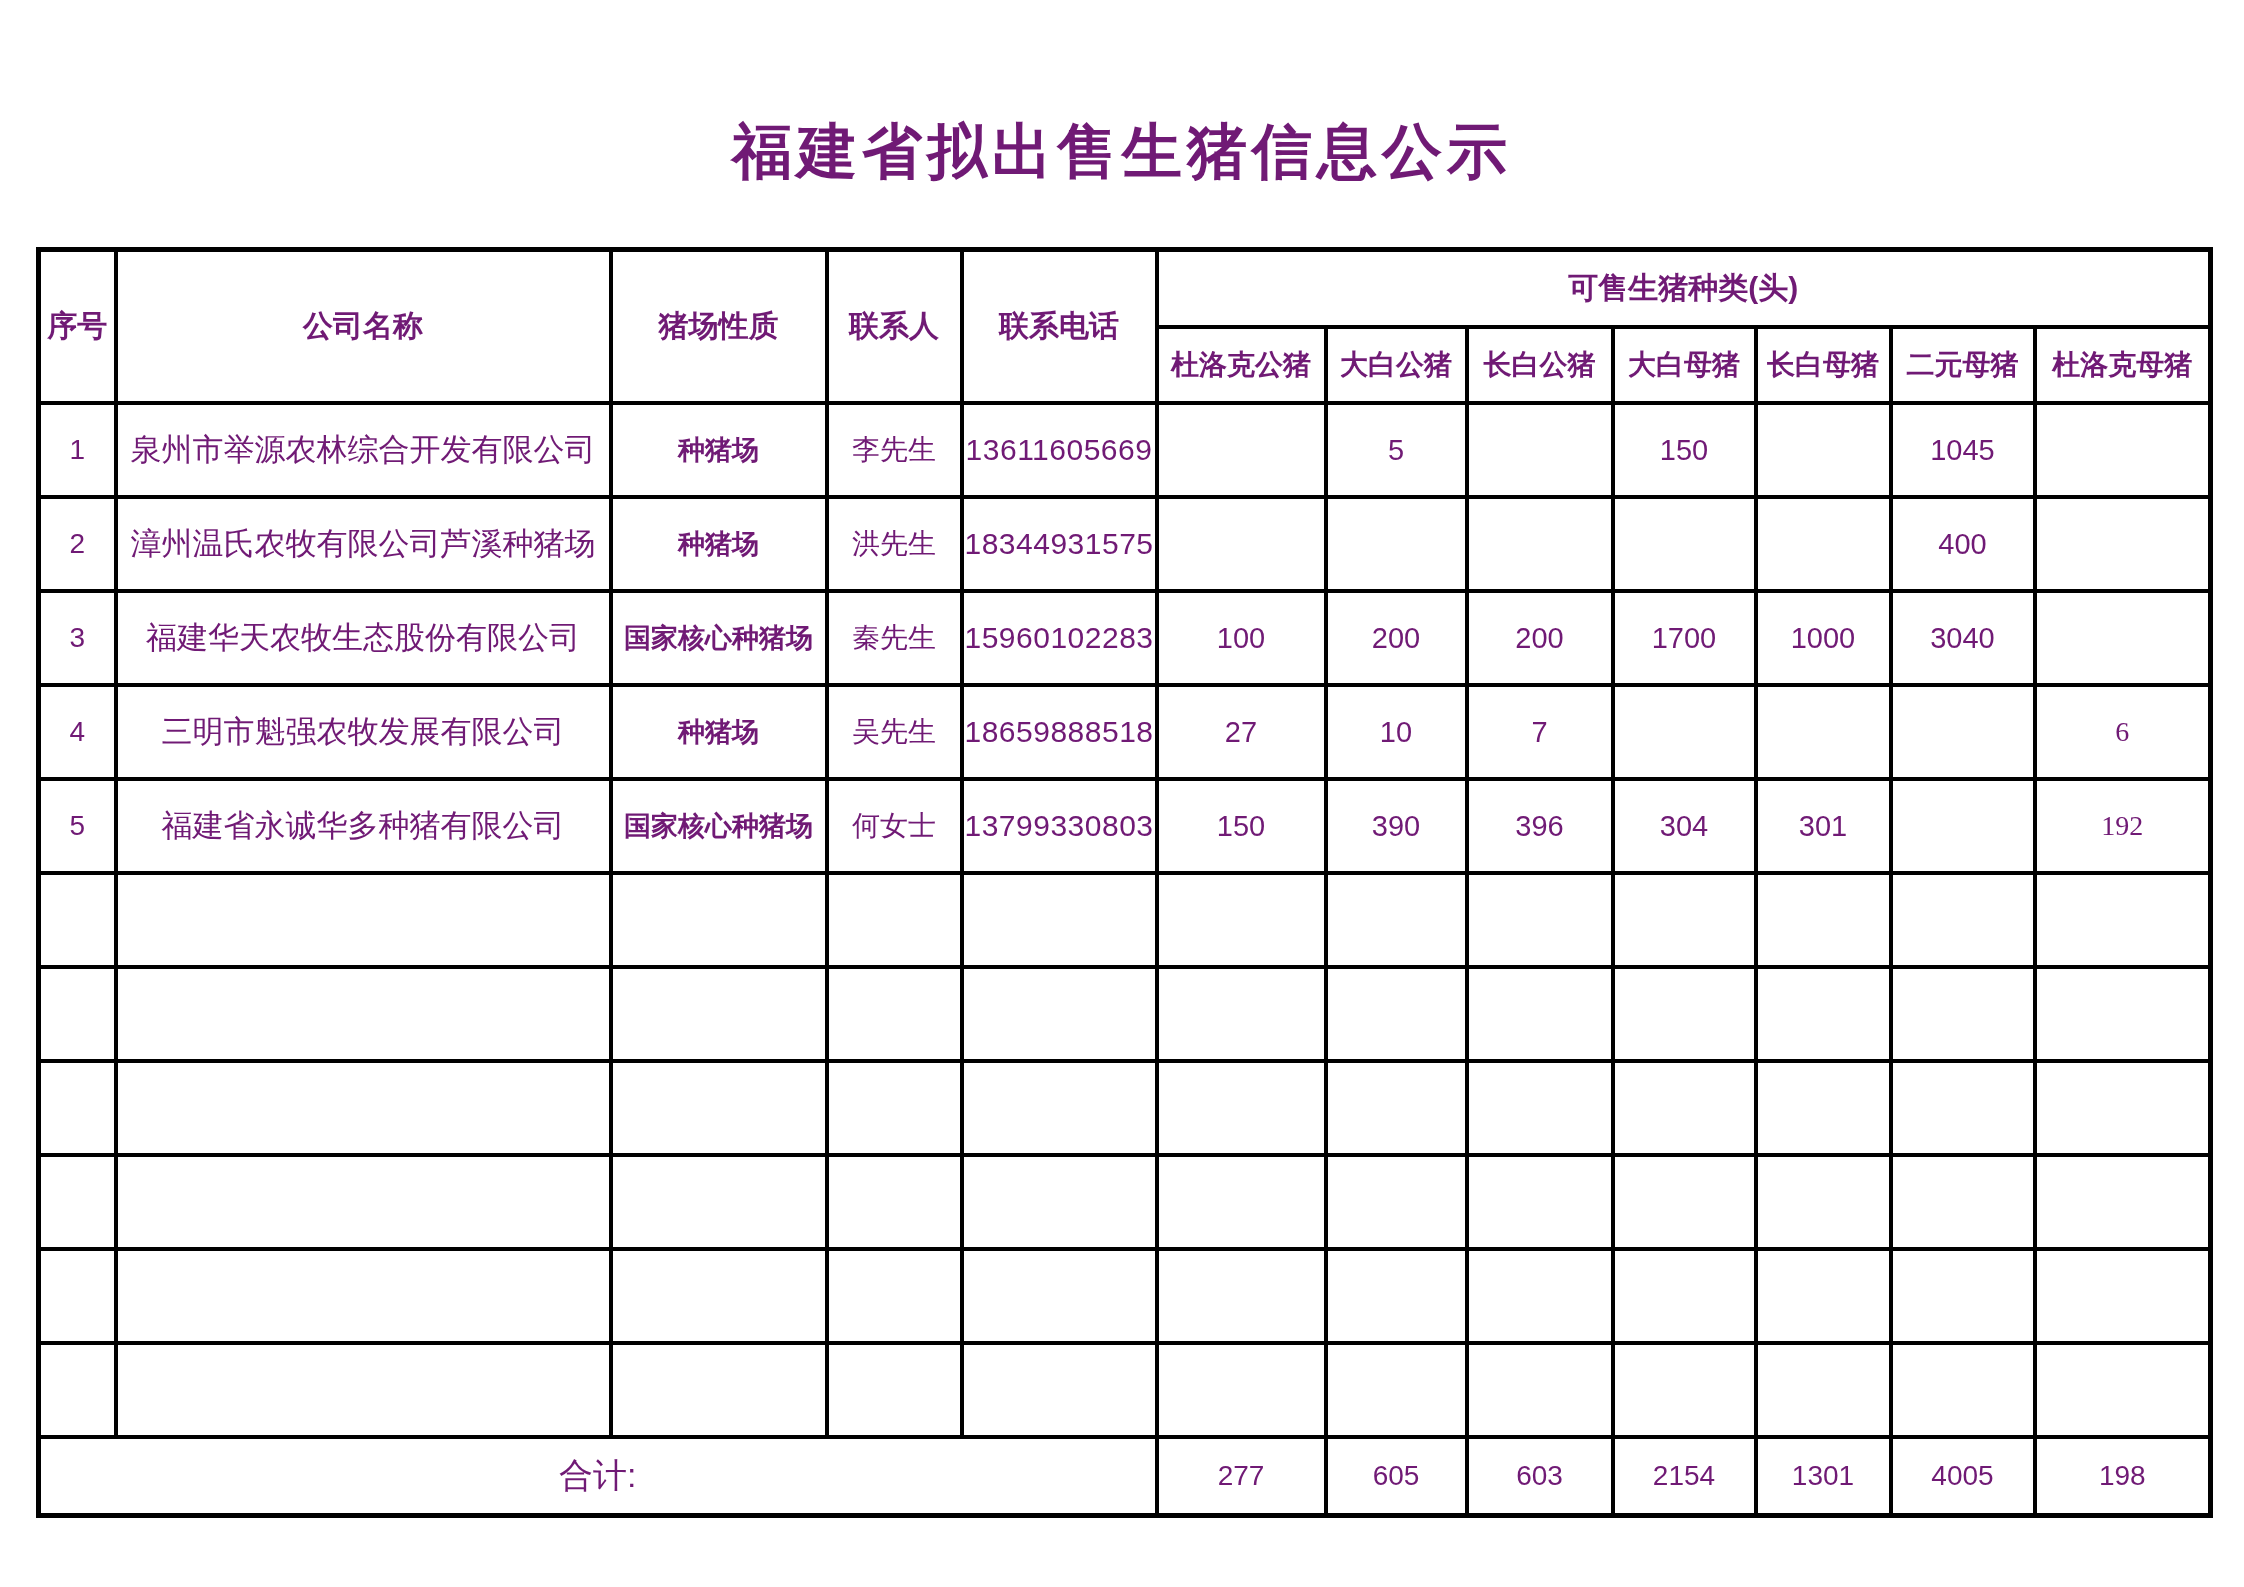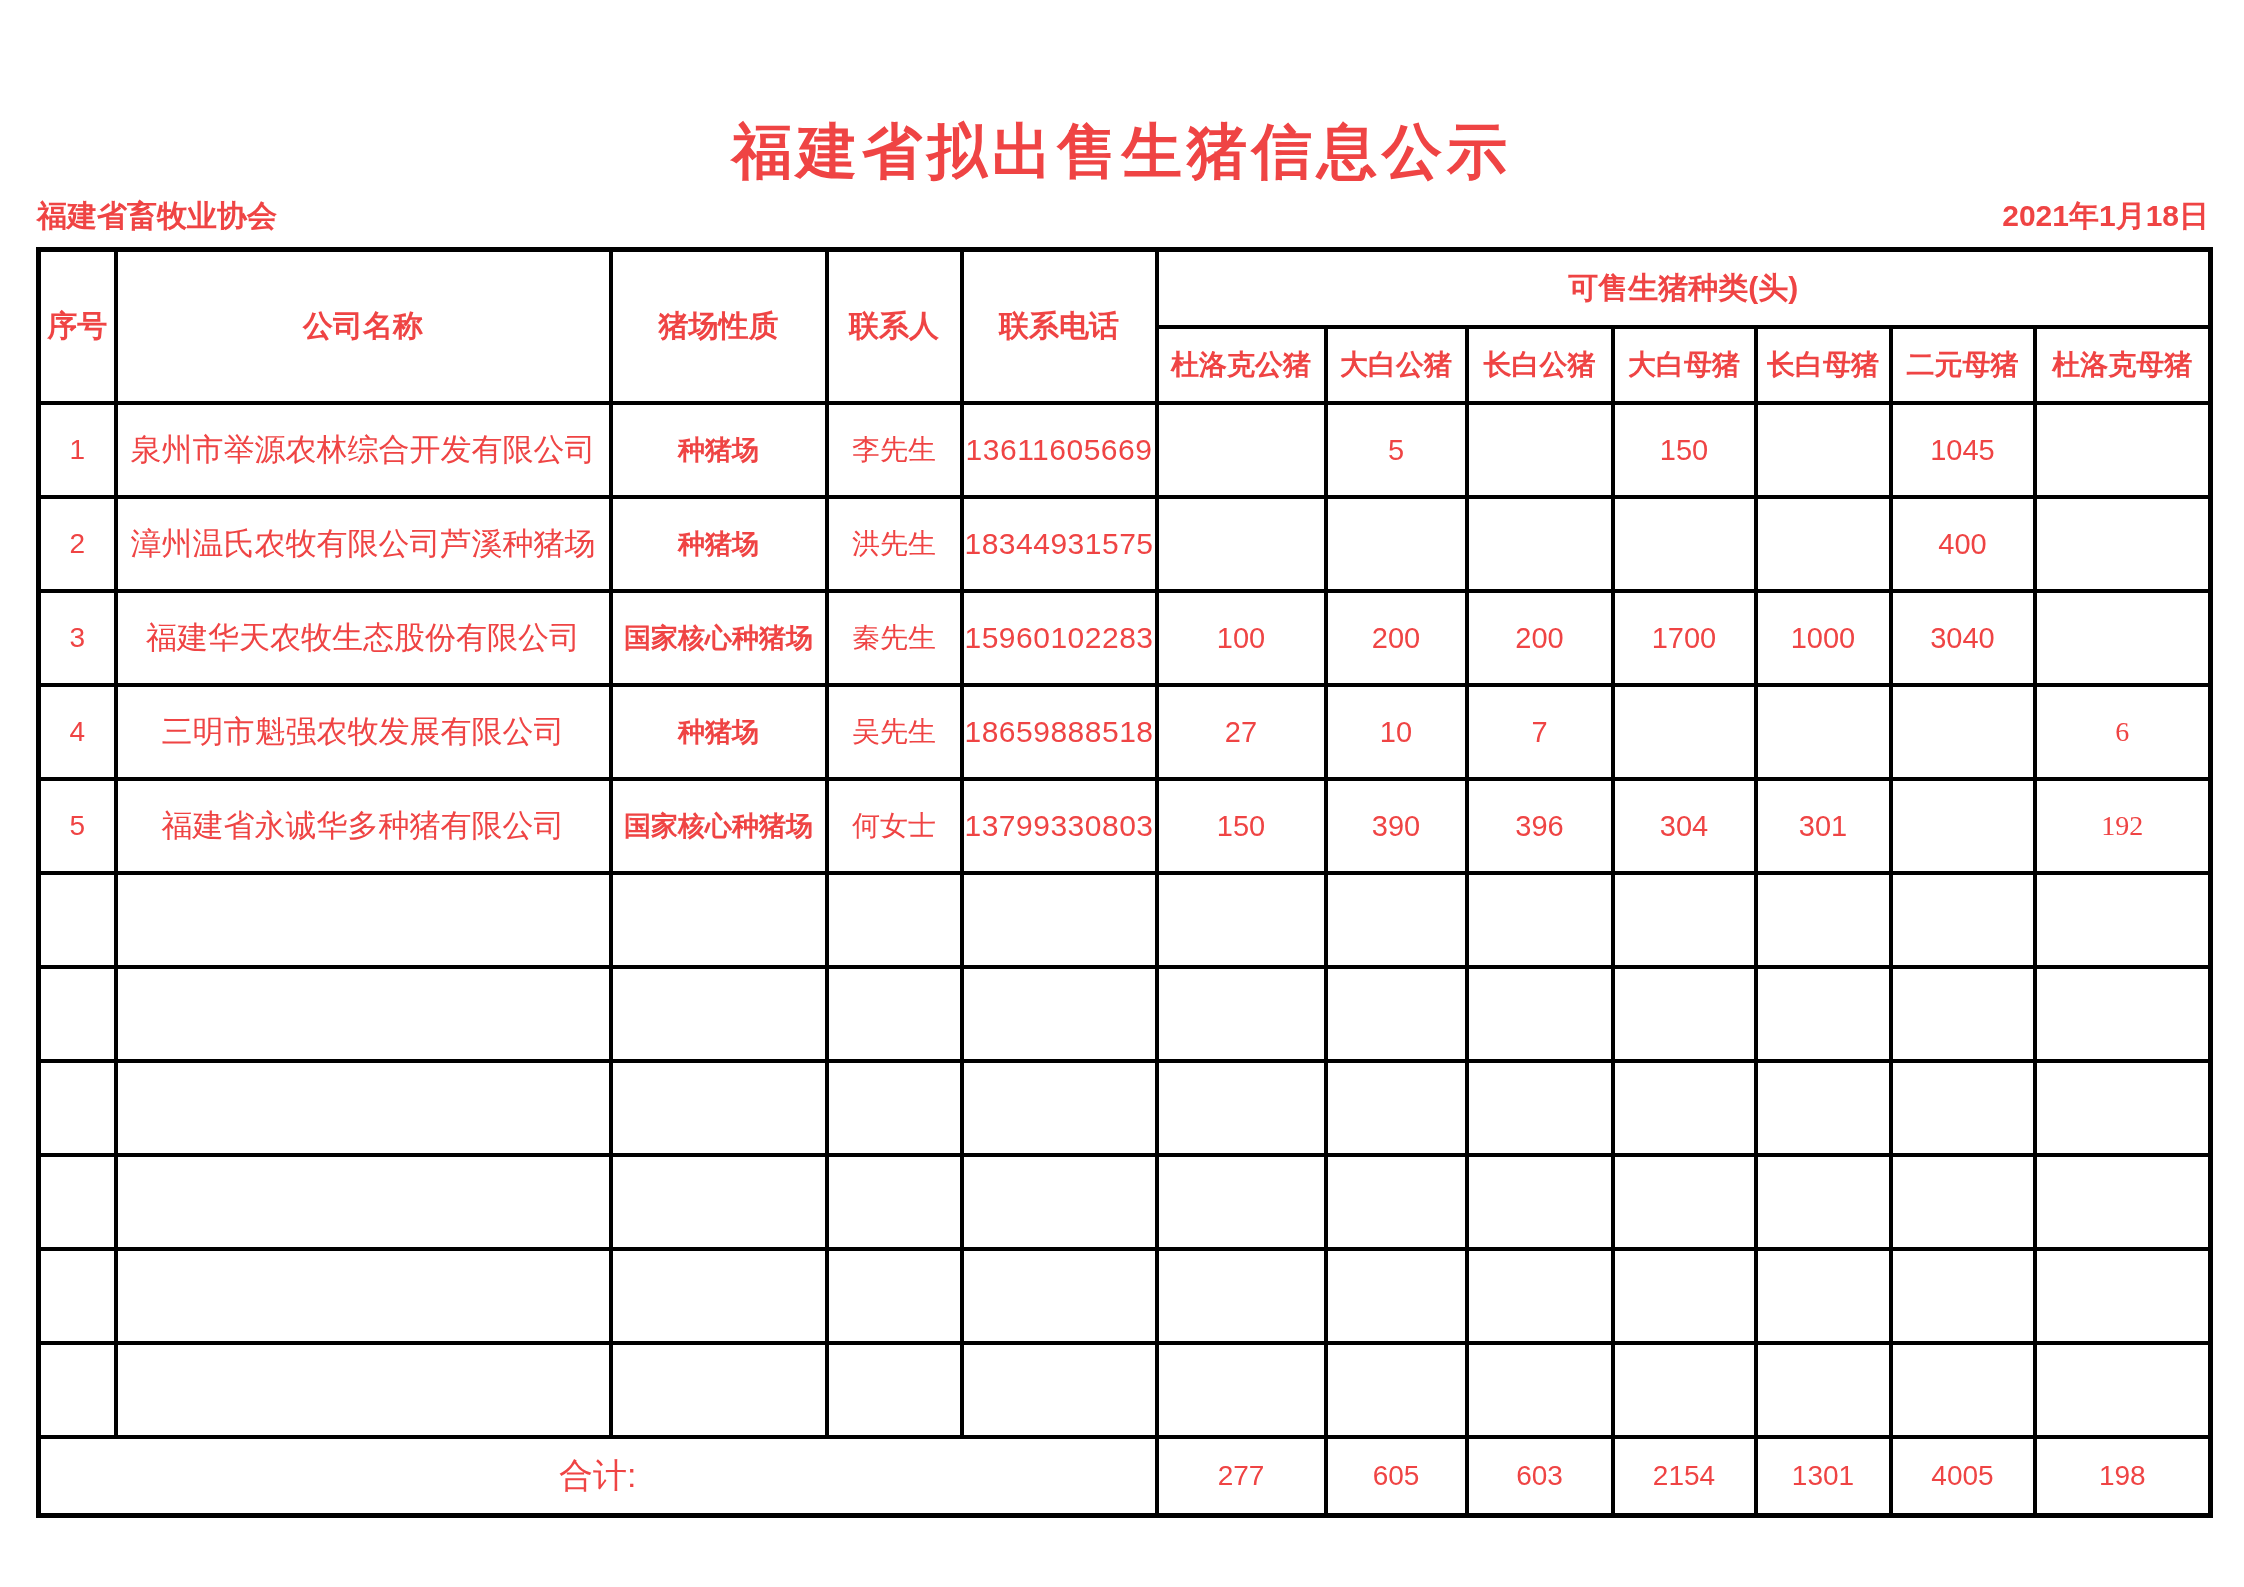--- a/index.html
+++ b/index.html
@@ -1,21 +1,21 @@
 <!DOCTYPE html>
 <html><head>
 <meta charset="utf-8">
 <style>
   html, body { margin: 0; padding: 0; background: #ffffff; }
   .page {
     position: relative;
     width: 2244px;
     height: 1587px;
     background: #ffffff;
-    color: #ef4444;
+    color: #701a75;
     font-family: "Liberation Sans", sans-serif;
     overflow: hidden;
   }
   .doc-title {
     position: absolute;
     top: 122px;
     left: 0;
     width: 100%;
     text-align: center;
     font-size: 60px;
@@ -78,24 +78,20 @@
   }
   td.total-val { font-size: 28px; }
 </style>
 </head>
 <body>
 
 <div class="page">
 
   <div class="doc-title">福建省拟出售生猪信息公示</div>
 
-  <div class="meta-row">
-    <span class="org-name">福建省畜牧业协会</span>
-    <span class="pub-date">2021年1月18日</span>
-  </div>
 
   <table class="main">
     <colgroup>
       <col style="width:77px">
         <col style="width:495px">
         <col style="width:216px">
         <col style="width:135px">
         <col style="width:195px">
       <col style="width:169px">
         <col style="width:141px">

